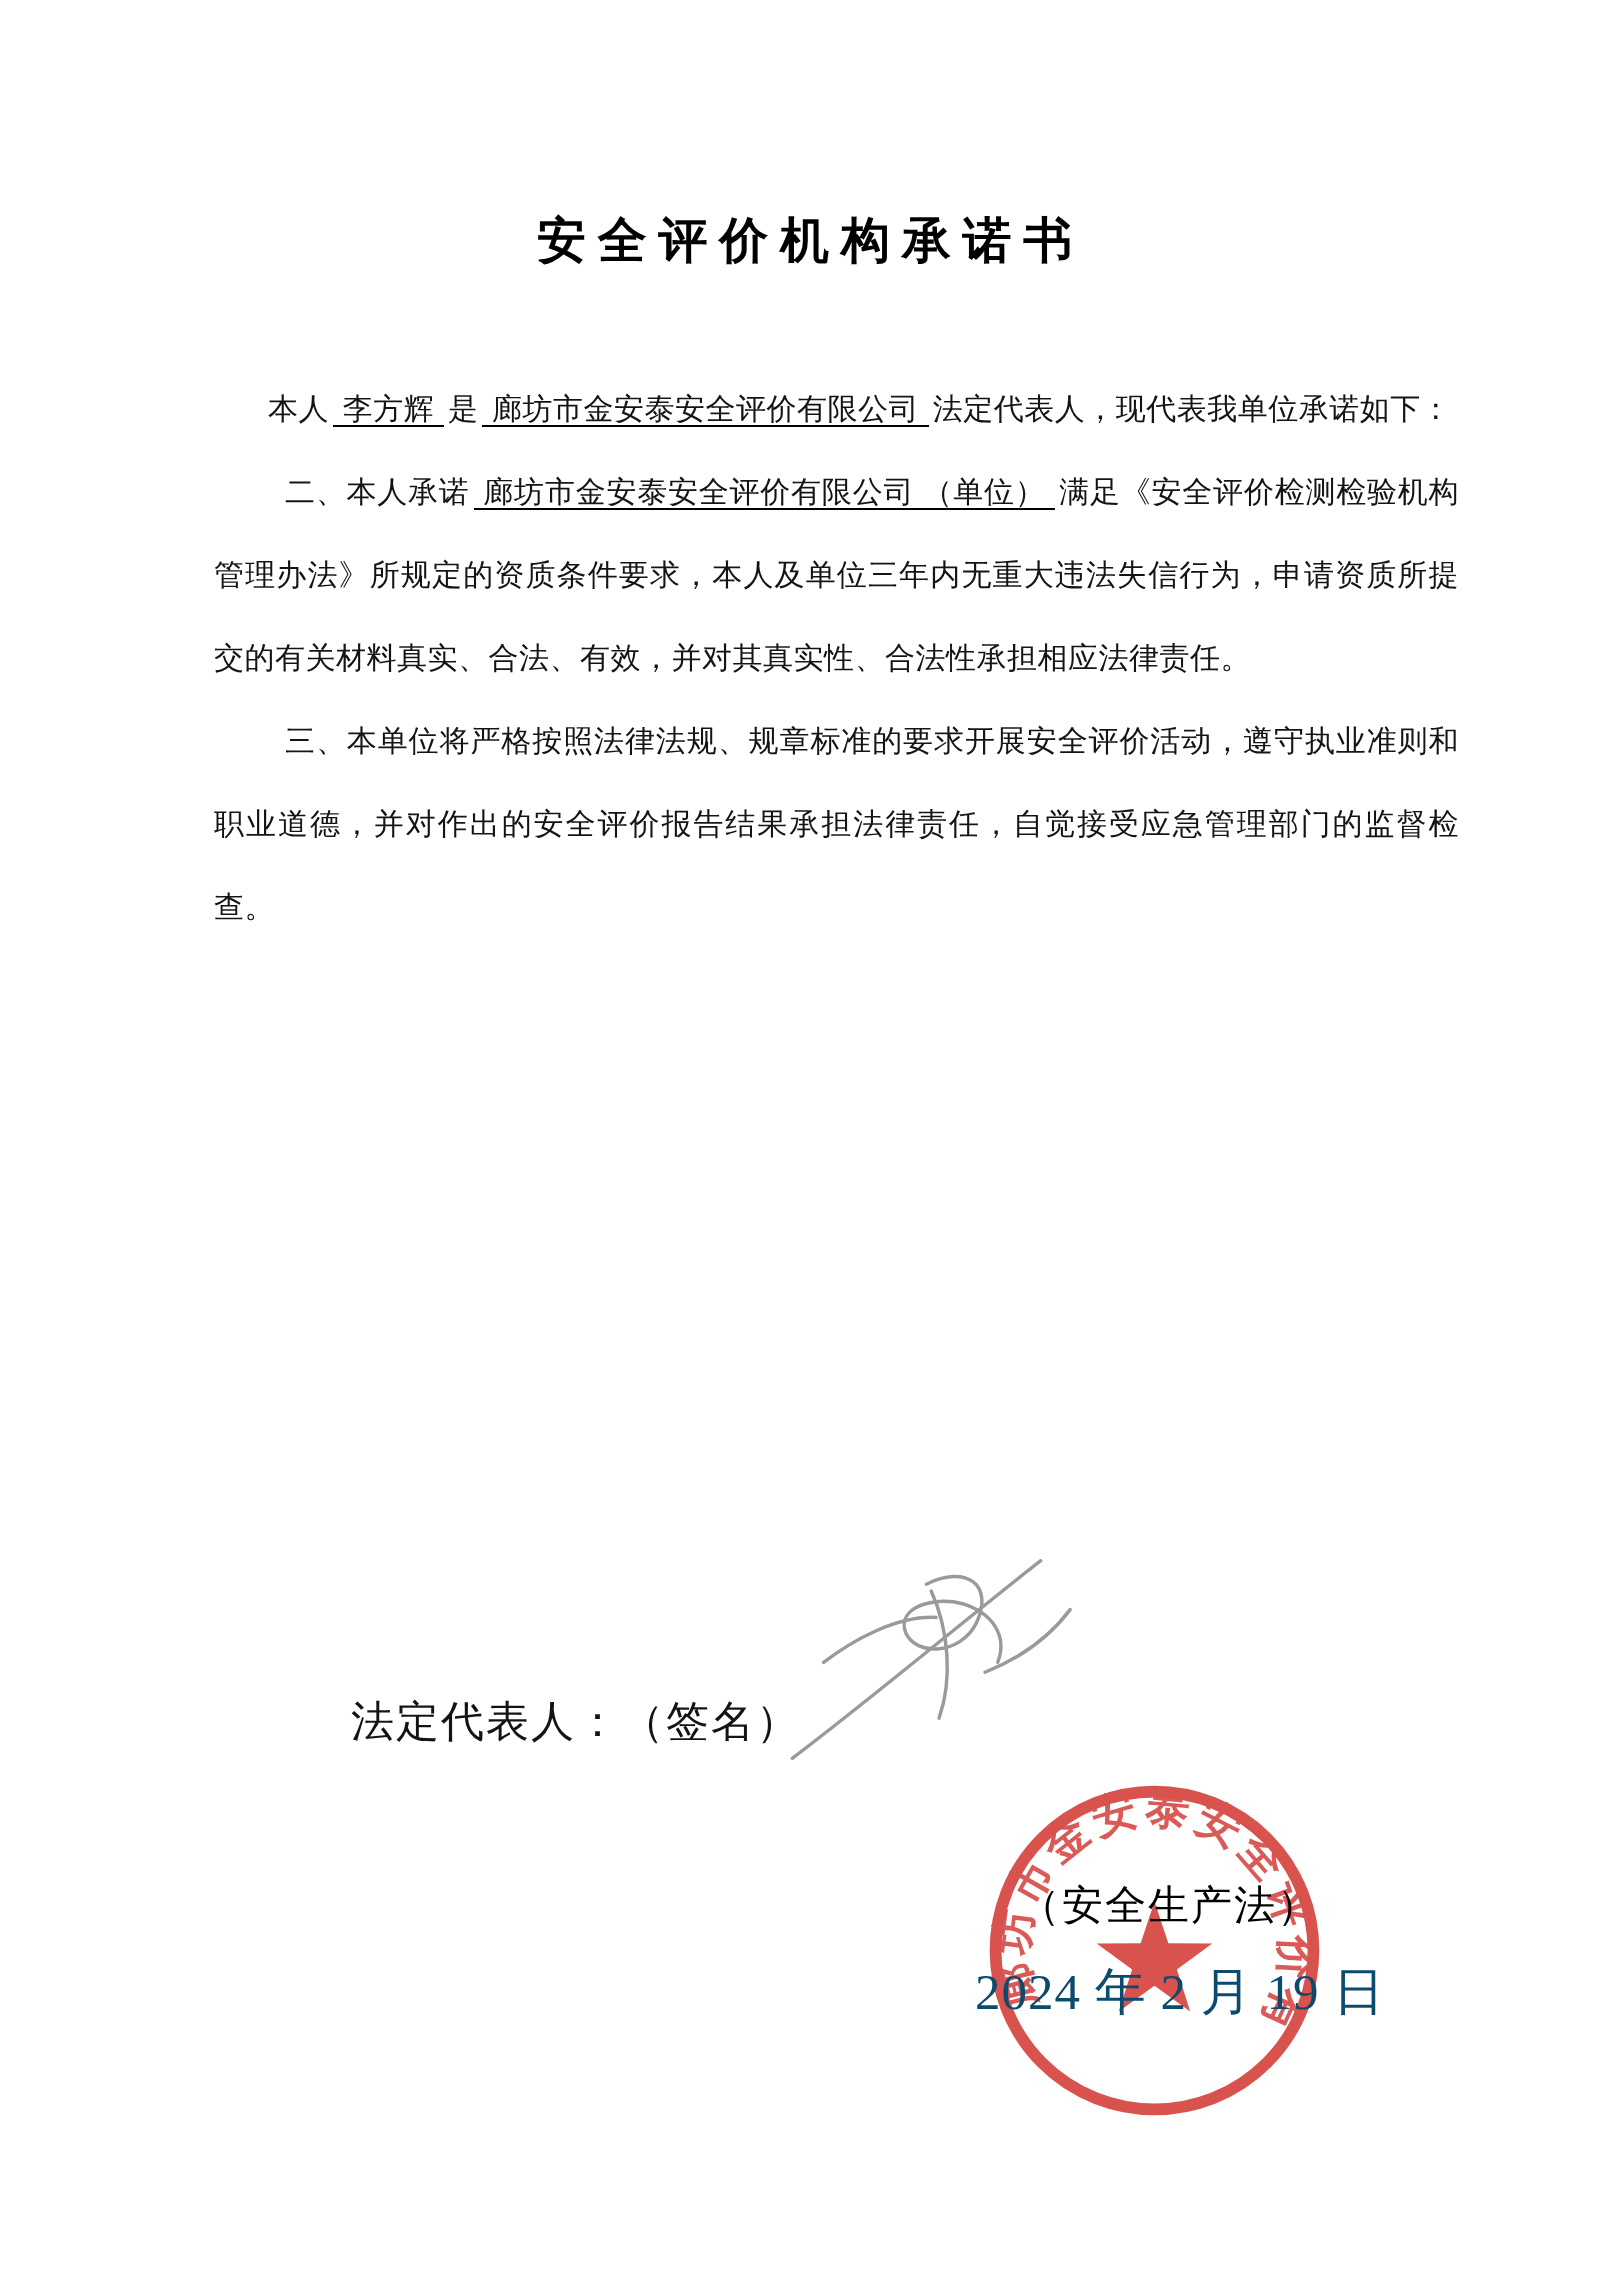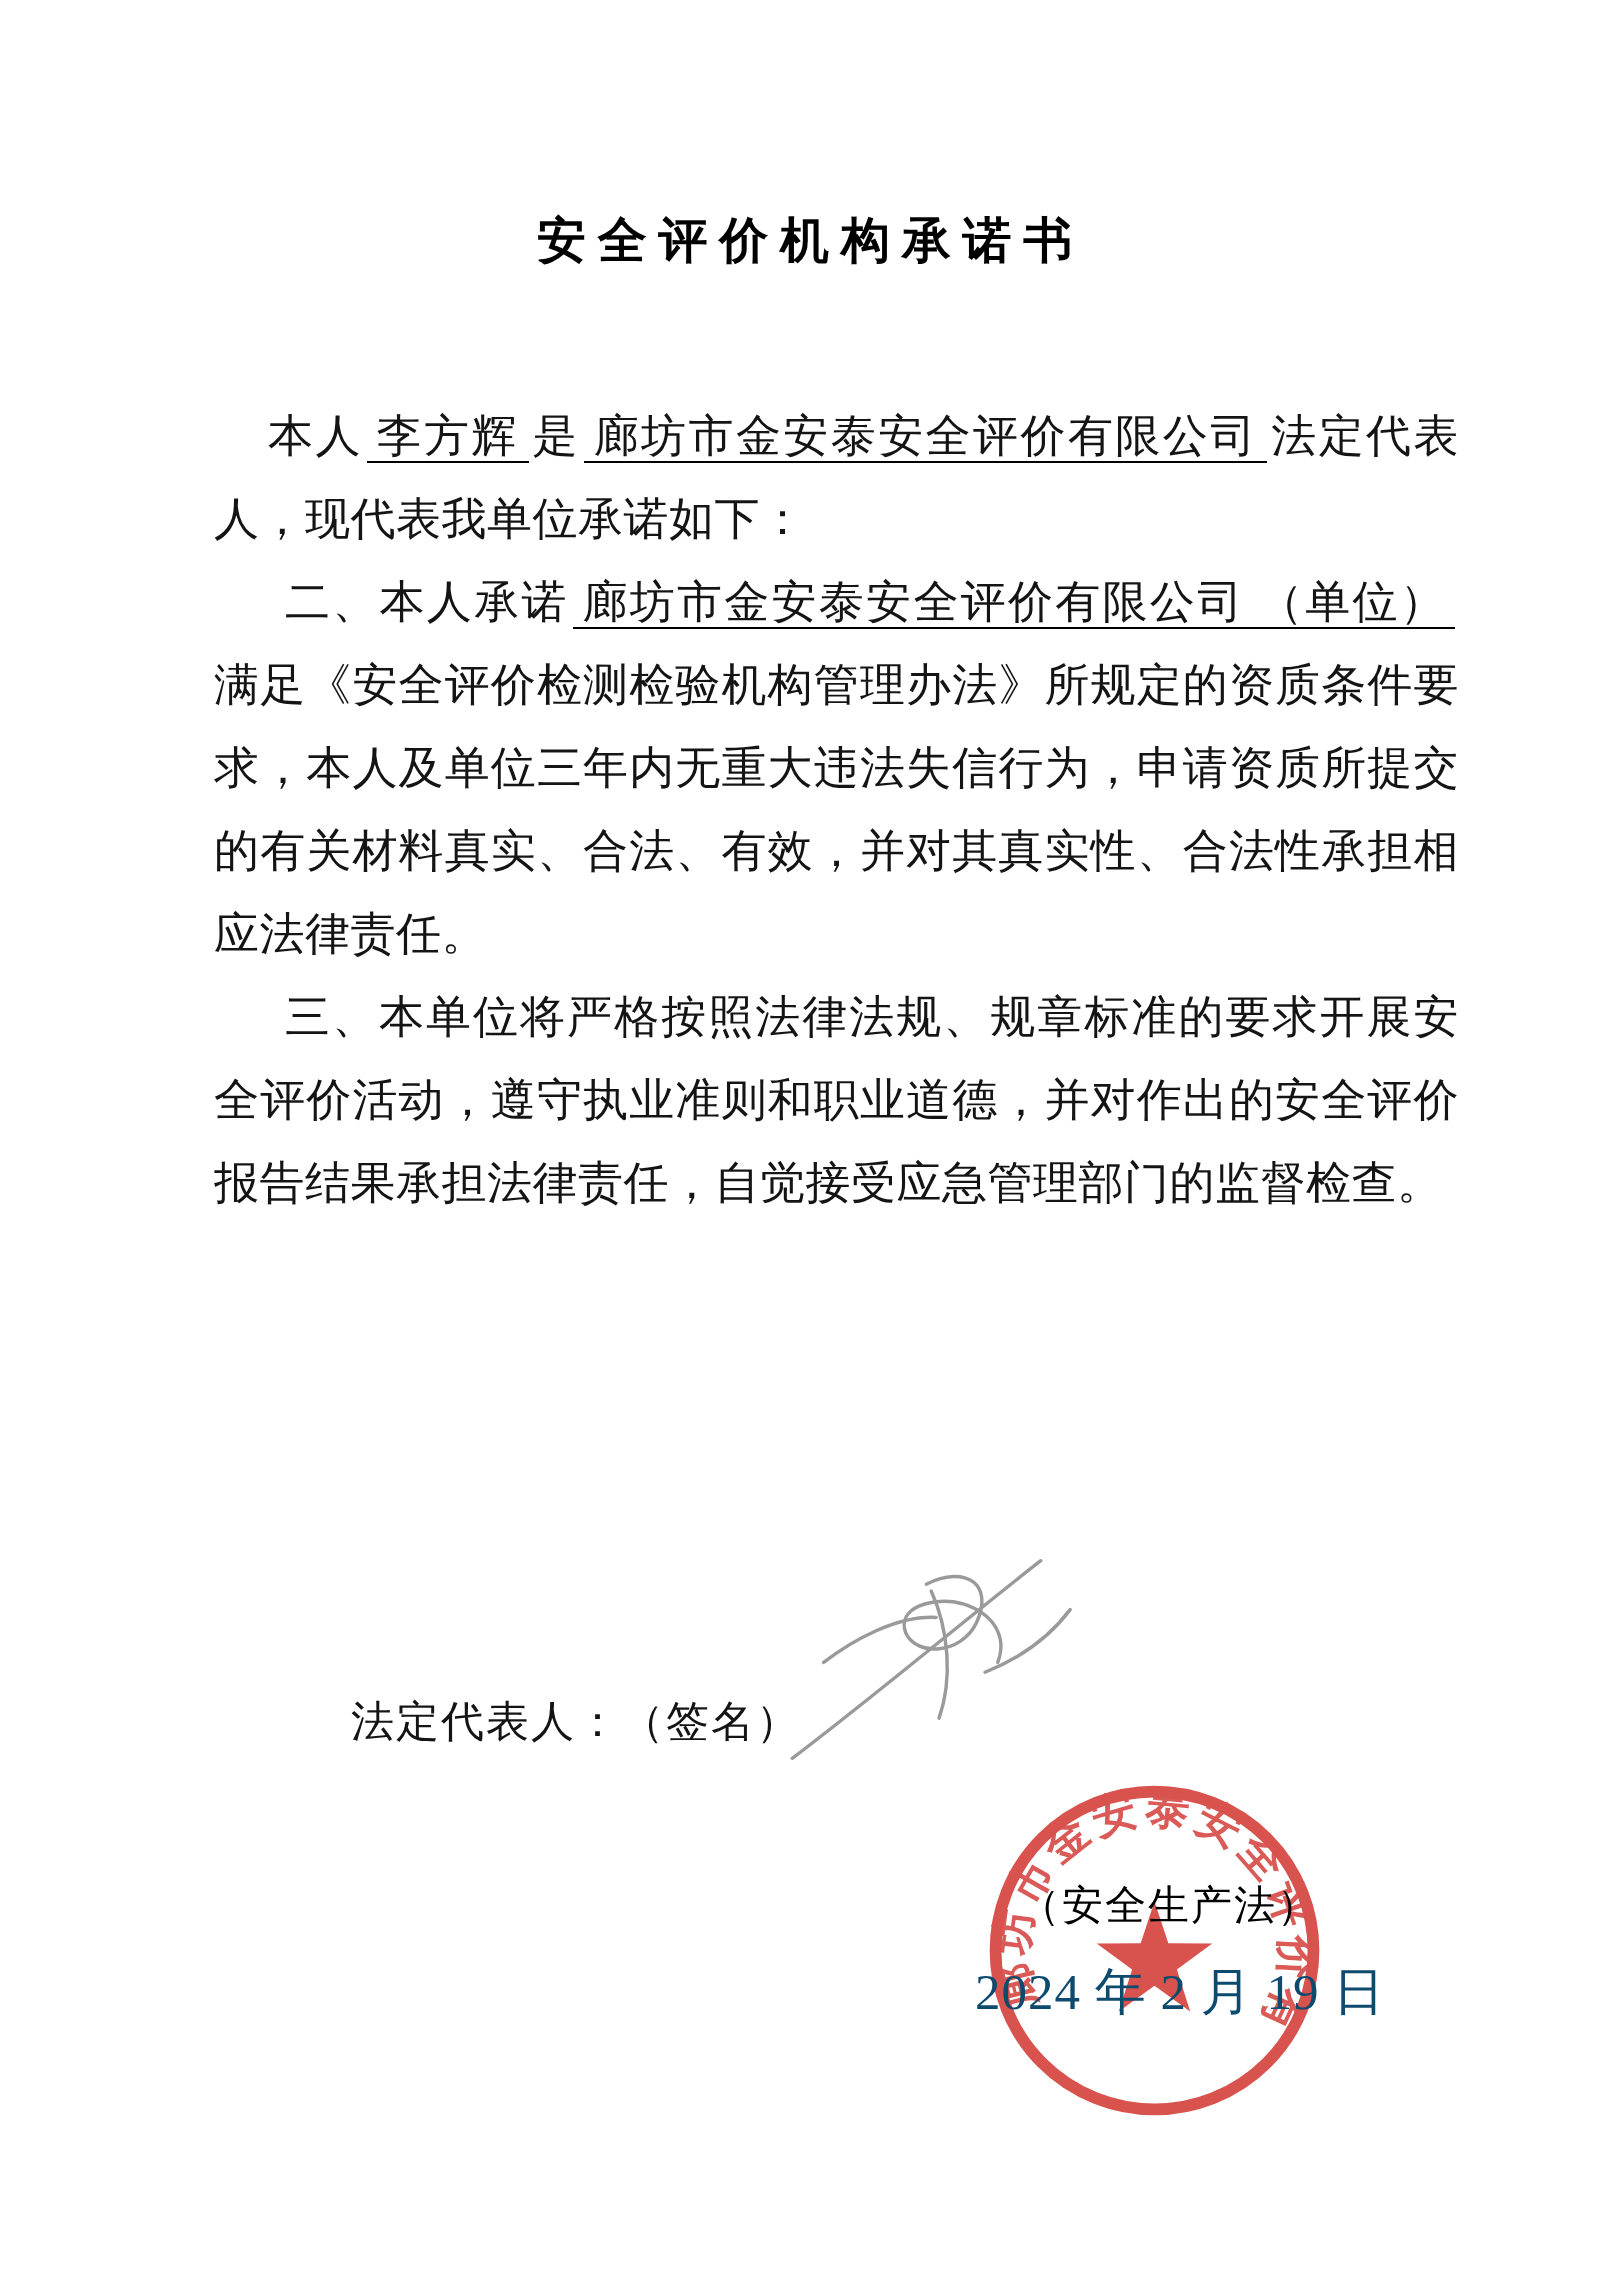--- a/index.html
+++ b/index.html
@@ -19,24 +19,24 @@
     width: 100%;
     text-align: center;
     font-family: "Liberation Sans", "DejaVu Sans", sans-serif;
     font-weight: bold;
     font-size: 49px;
     letter-spacing: 11.8px;
     color: #000000;
   }
   .body-text {
     position: absolute;
-    top: 395px;
+    top: 367px;
     left: 214px;
     width: 1245px;
-    font-size: 45px;
+    font-size: 30px;
     line-height: 83px;
     letter-spacing: 0.5px;
     text-align: justify;
     color: #141414;
   }
   .body-text p { margin: 0; }
   .indent-1 { text-indent: 54px; }
   .indent-2 { text-indent: 71px; }
   .u {
     border-bottom: 2.5px solid #000000;

